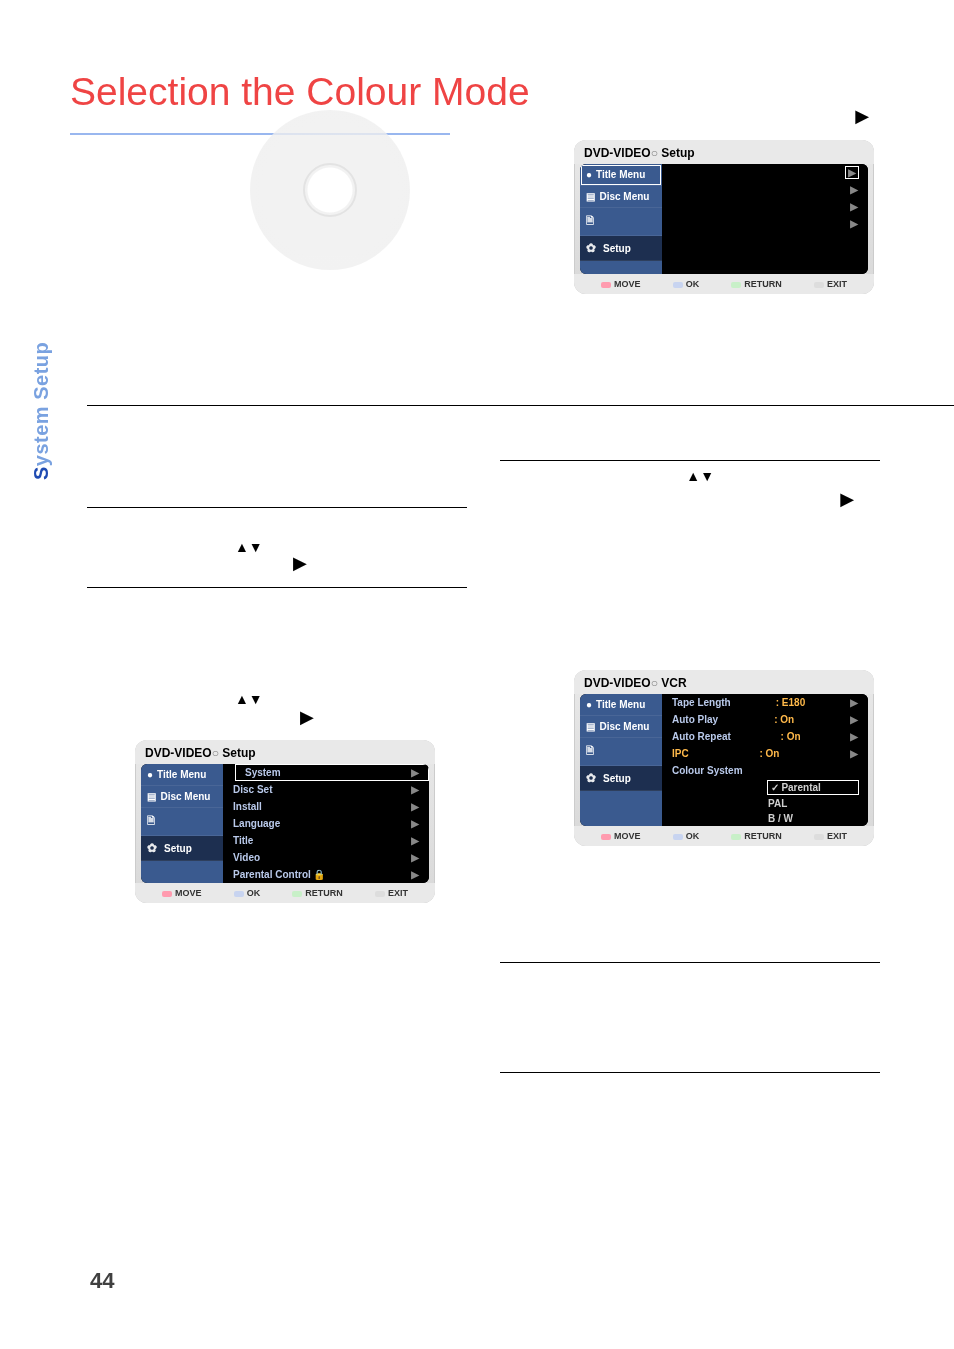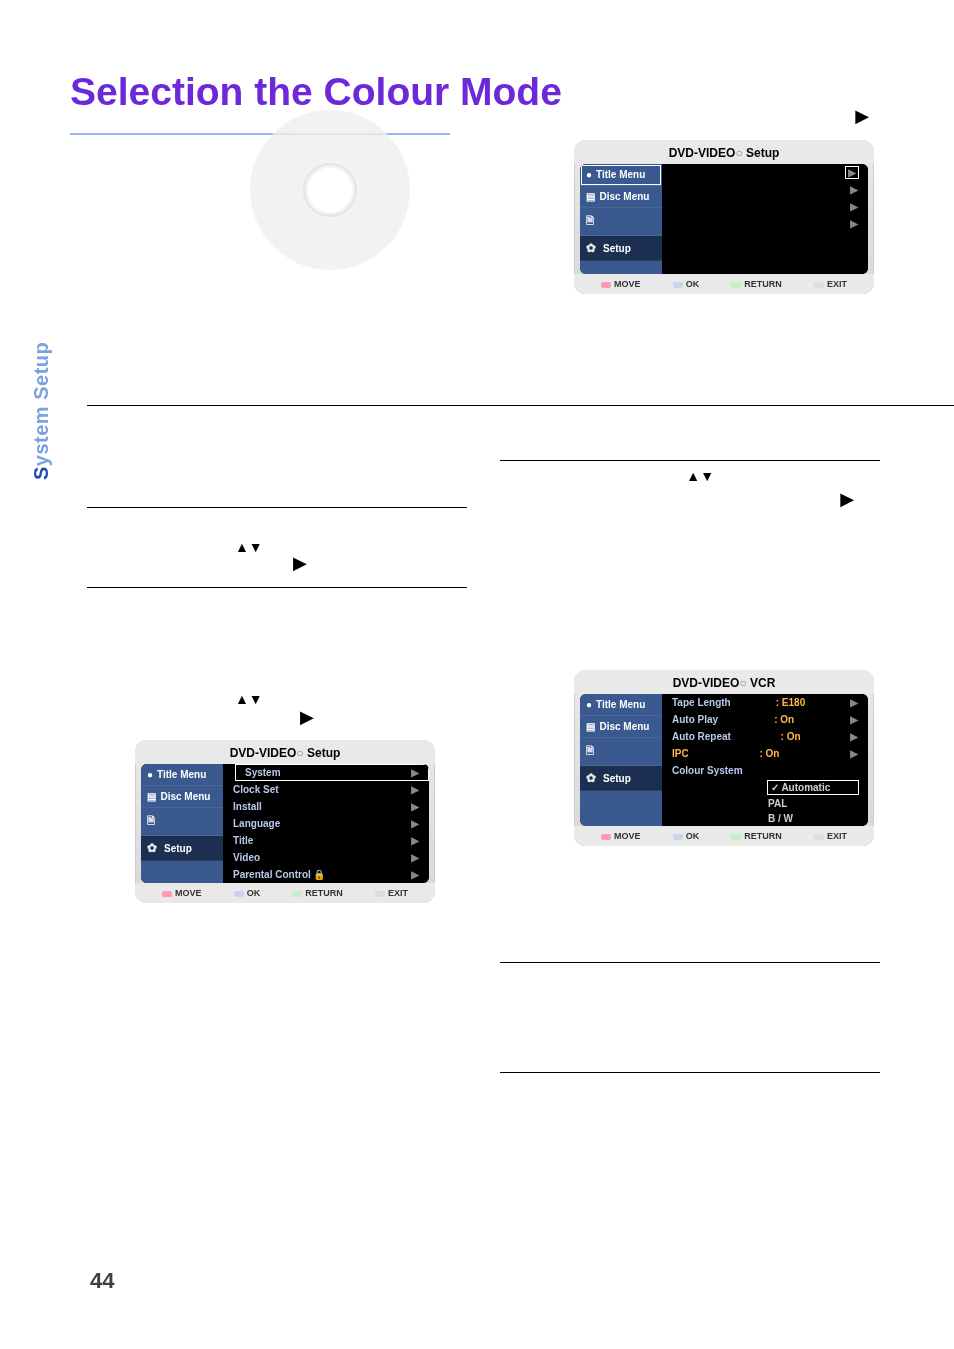--- a/index.html
+++ b/index.html
@@ -12,22 +12,22 @@
     color: #000;
   }
   .page {
     position: relative;
     width: 100%;
     height: 100%;
     padding: 70px 70px 40px 70px;
   }
   .title {
     font-size: 39px;
-    font-weight: bold;
-    color: #6d28d9;
+    font-weight: normal;
+    color: #ef4444;
     line-height: 1.15;
     margin-bottom: 18px;
     position: relative;
     z-index: 2;
   }
   .disc-deco {
     position: absolute;
     left: 250px;
     top: 110px;
     width: 160px;
@@ -85,21 +85,21 @@
     font-size: 11px;
     box-shadow: inset 0 0 0 1px #ccc;
   }
   .osd-inner {
     background: #000;
     border-radius: 6px;
     overflow: hidden;
   }
   .osd-header {
     display: flex;
-    justify-content: center;
+    justify-content: flex-start;
     padding: 6px 10px 4px 10px;
     color: #000;
     font-weight: bold;
     font-size: 12px;
     background: #e9e9e9;
     margin: -6px -6px 0 -6px;
     border-radius: 12px 12px 0 0;
   }
   .osd-header .right::before { content: "○ "; opacity: 0.5; }
   .osd-body { display: flex; }
@@ -299,21 +299,21 @@
           <div class="item active gear">
               <span>Setup</span>
             </div>
         </div>
         <div class="osd-main">
           <div class="osd-row selected">
               <span class="label">System</span>
               <span class="arrow">▶</span>
             </div>
           <div class="osd-row">
-              <span class="label">Clock Set</span>
+              <span class="label">Disc Set</span>
               <span class="arrow">▶</span>
             </div>
           <div class="osd-row">
               <span class="label">Install</span>
               <span class="arrow">▶</span>
             </div>
           <div class="osd-row">
               <span class="label">Language</span>
               <span class="arrow">▶</span>
             </div>
@@ -383,21 +383,21 @@
               <span class="label">IPC</span>
               <span class="val">: On</span>
               <span class="arrow">▶</span>
             </div>
           <div class="osd-row">
             <span class="label">Colour System</span>
             <span></span>
               <span></span>
           </div>
           <div class="osd-subopt sel">
-              <span class="check">Automatic</span>
+              <span class="check">Parental</span>
             </div>
           <div class="osd-subopt">
               <span>PAL</span>
             </div>
           <div class="osd-subopt">
               <span>B / W</span>
             </div>
         </div>
       </div>
     </div>

